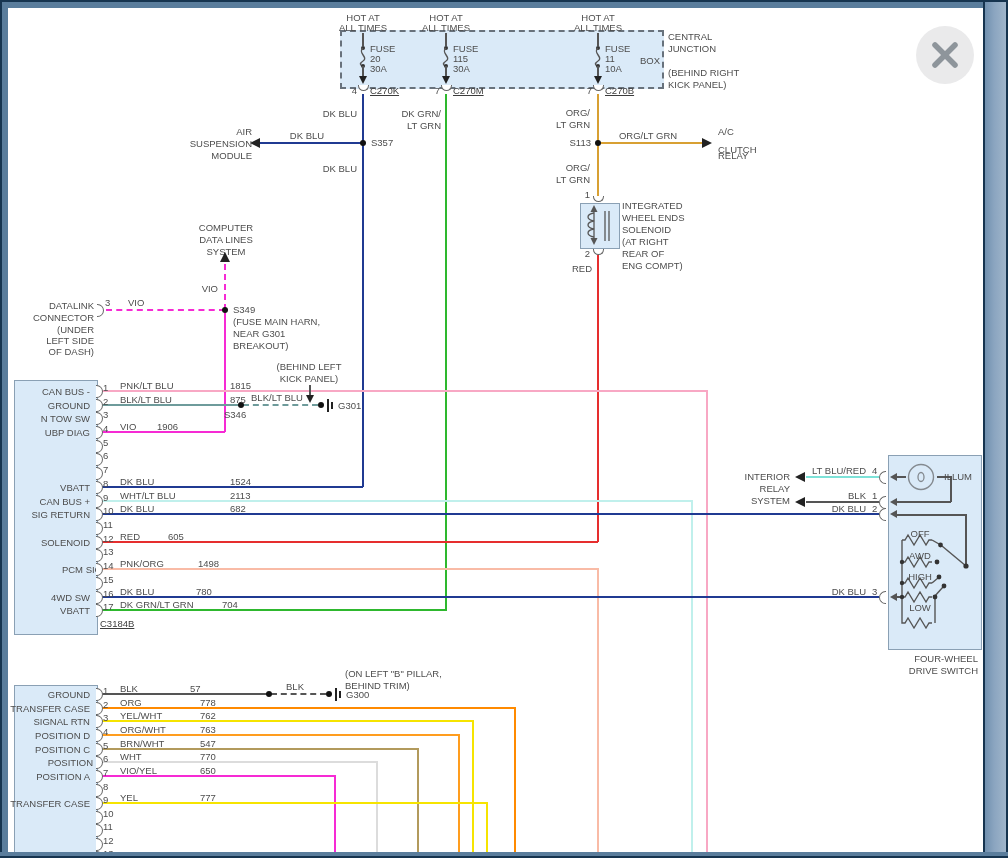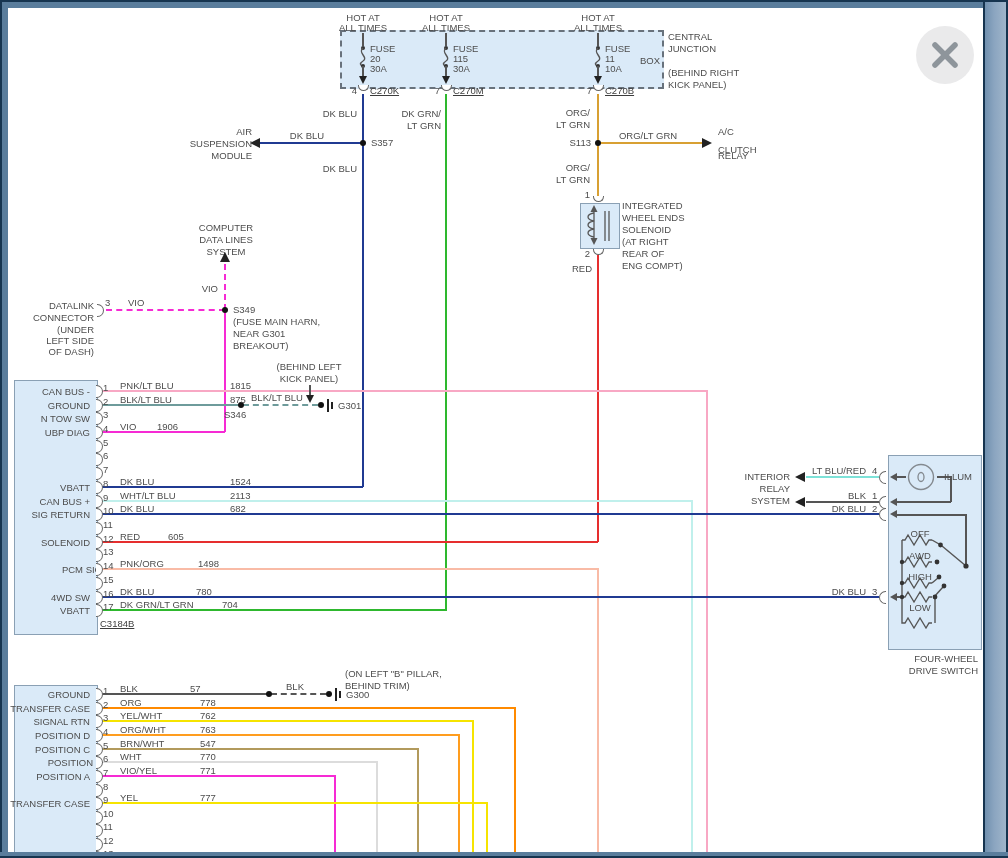--- a/index.html
+++ b/index.html
@@ -343,21 +343,21 @@
     <div class="t" style="left:200px;top:697px">778</div>
   <div class="t" style="left:120px;top:710px">YEL/WHT</div>
     <div class="t" style="left:200px;top:710px">762</div>
   <div class="t" style="left:120px;top:724px">ORG/WHT</div>
     <div class="t" style="left:200px;top:724px">763</div>
   <div class="t" style="left:120px;top:738px">BRN/WHT</div>
     <div class="t" style="left:200px;top:738px">547</div>
   <div class="t" style="left:120px;top:751px">WHT</div>
     <div class="t" style="left:200px;top:751px">770</div>
   <div class="t" style="left:120px;top:765px">VIO/YEL</div>
-    <div class="t" style="left:200px;top:765px">771</div>
+    <div class="t" style="left:200px;top:765px">650</div>
   <div class="t" style="left:120px;top:792px">YEL</div>
     <div class="t" style="left:200px;top:792px">777</div>
 
   <div class="t tr" style="left:790px;top:471px">INTERIOR</div>
   <div class="t tr" style="left:790px;top:483px">RELAY</div>
   <div class="t tr" style="left:790px;top:495px">SYSTEM</div>
   <div class="arrL" style="left:795px;top:472px"></div>
   <div class="arrL" style="left:795px;top:497px"></div>
   <div class="t tr" style="left:866px;top:465px">LT BLU/RED</div>
     <div class="t" style="left:872px;top:465px">4</div>

